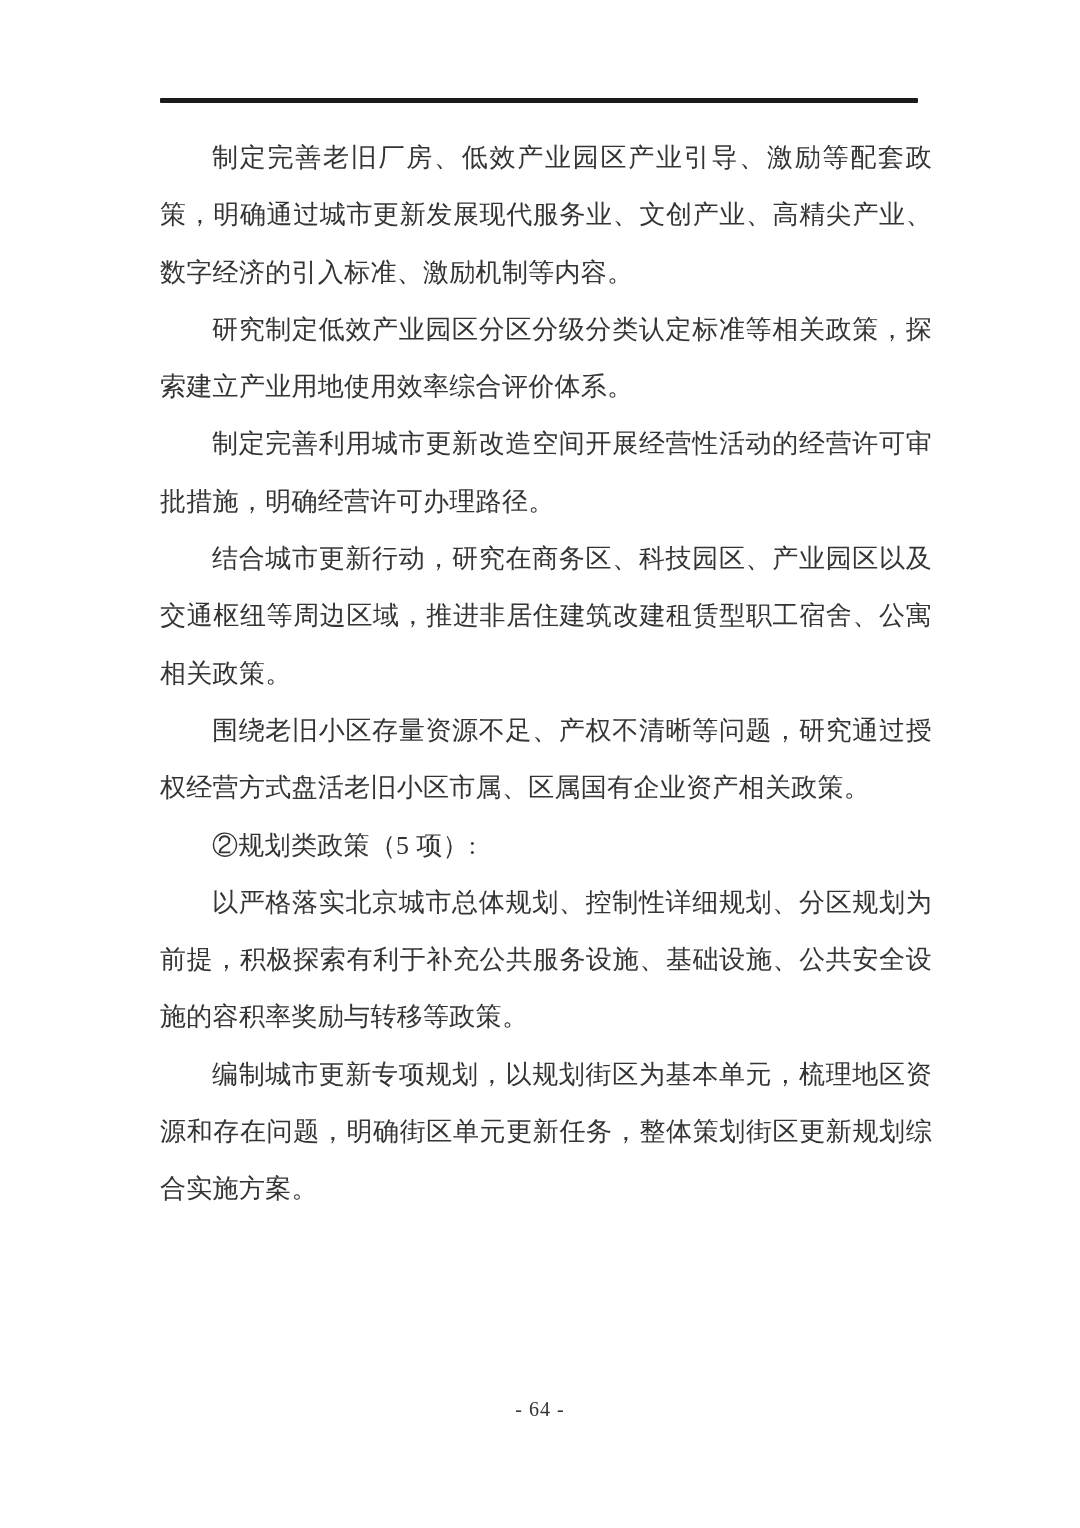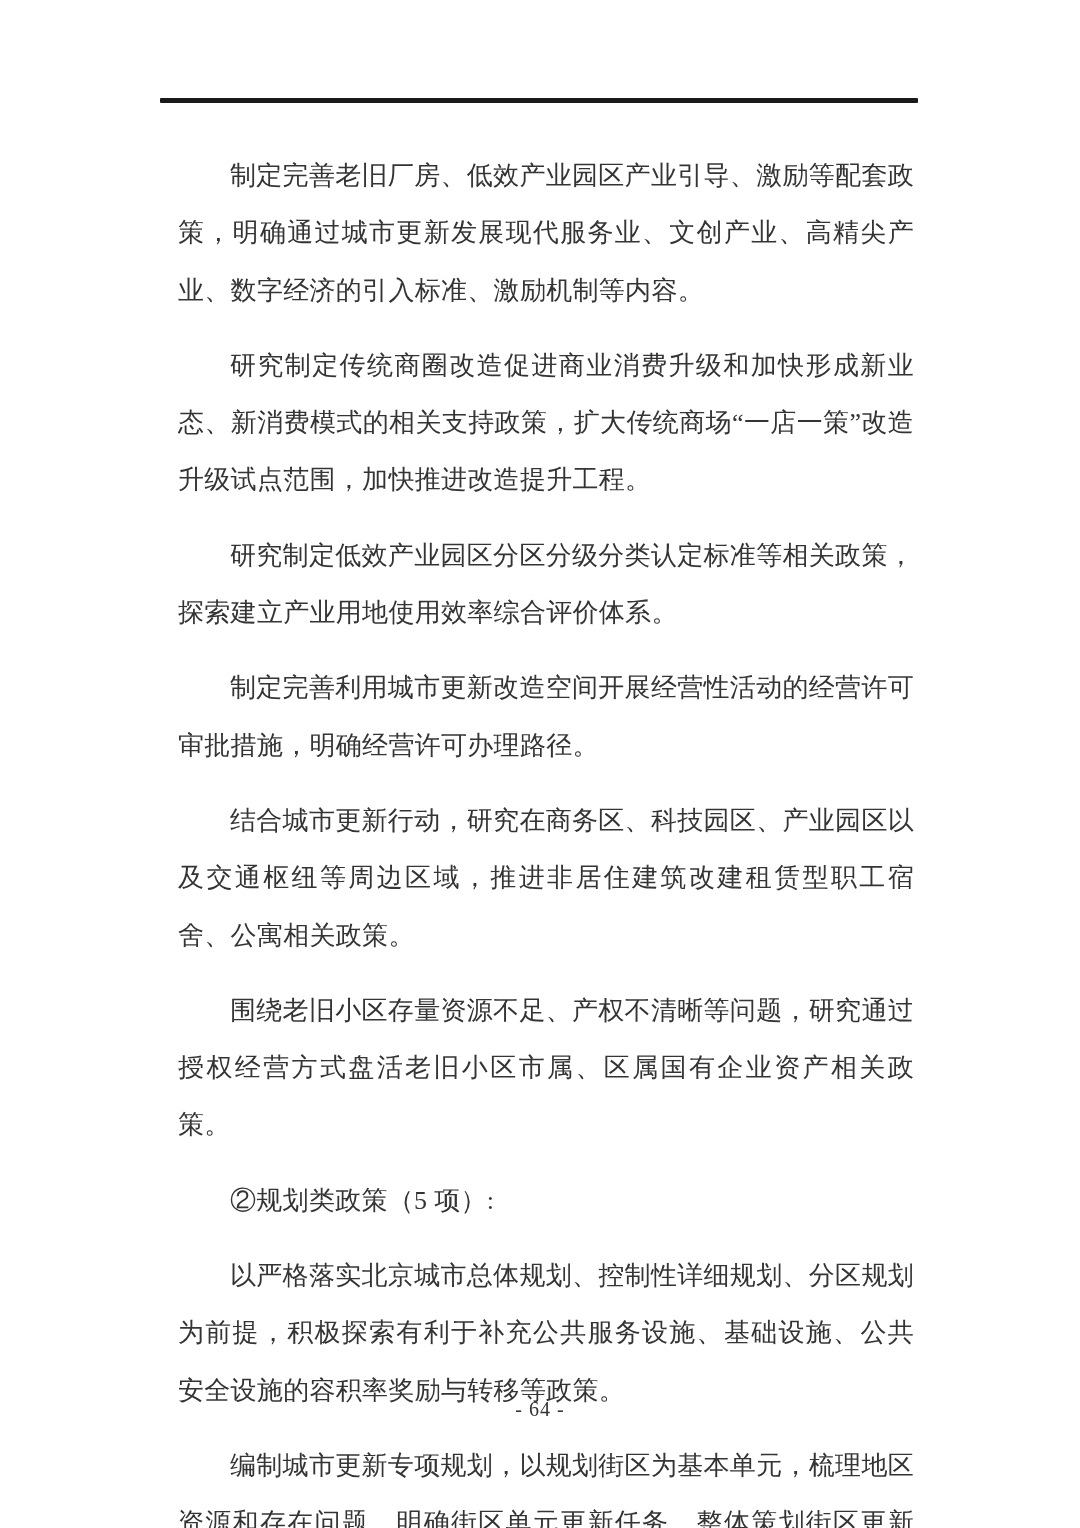--- a/index.html
+++ b/index.html
@@ -39,21 +39,21 @@
     top: 129px;
     width: 772px;
     color: var(--text);
     font-size: 26px;
     line-height: 57.3px;
     text-align: justify;
     text-justify: inter-ideograph;
     letter-spacing: 0.3px;
   }
   .content p.para {
-    margin: 18px;
+    margin: 0;
     padding: 0;
     text-indent: 52px;
   }
   .page-number {
     position: absolute;
     left: 0;
     right: 0;
     top: 1394px;
     text-align: center;
     font-size: 20px;
@@ -66,21 +66,20 @@
 <body>
 
 <div class="page">
 
   <div class="header-rule"></div>
 
   <div class="content">
 
       <p class="para">制定完善老旧厂房、低效产业园区产业引导、激励等配套政策，明确通过城市更新发展现代服务业、文创产业、高精尖产业、数字经济的引入标准、激励机制等内容。</p>
 
-      <p class="para">研究制定传统商圈改造促进商业消费升级和加快形成新业态、新消费模式的相关支持政策，扩大传统商场“一店一策”改造升级试点范围，加快推进改造提升工程。</p>
 
       <p class="para">研究制定低效产业园区分区分级分类认定标准等相关政策，探索建立产业用地使用效率综合评价体系。</p>
 
       <p class="para">制定完善利用城市更新改造空间开展经营性活动的经营许可审批措施，明确经营许可办理路径。</p>
 
       <p class="para">结合城市更新行动，研究在商务区、科技园区、产业园区以及交通枢纽等周边区域，推进非居住建筑改建租赁型职工宿舍、公寓相关政策。</p>
 
       <p class="para">围绕老旧小区存量资源不足、产权不清晰等问题，研究通过授权经营方式盘活老旧小区市属、区属国有企业资产相关政策。</p>
 
       <p class="para">②规划类政策（5 项）:</p>

